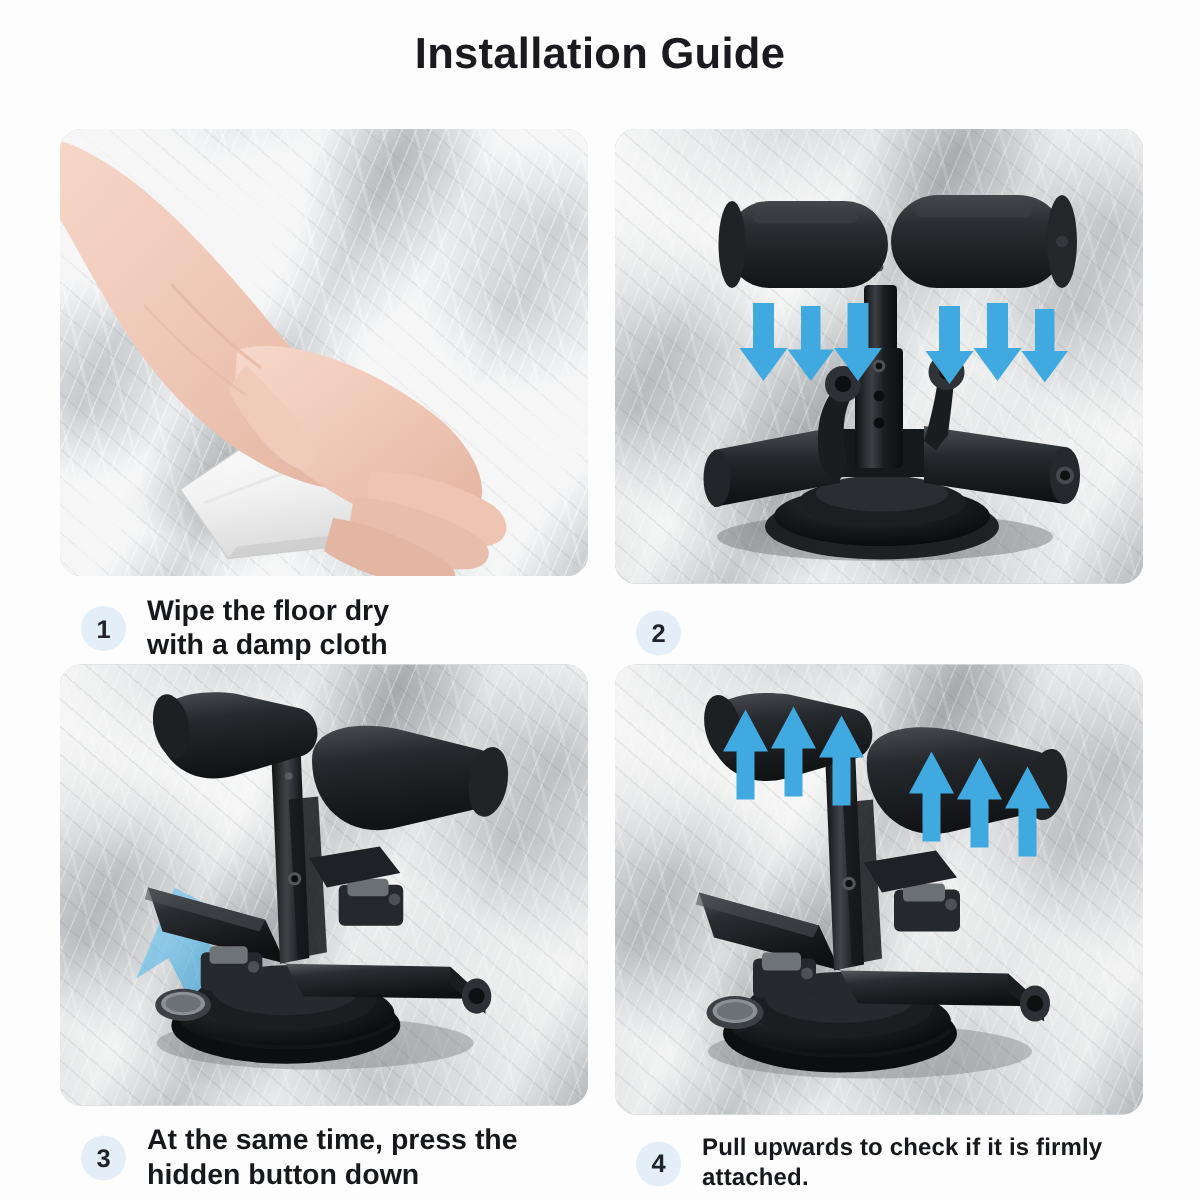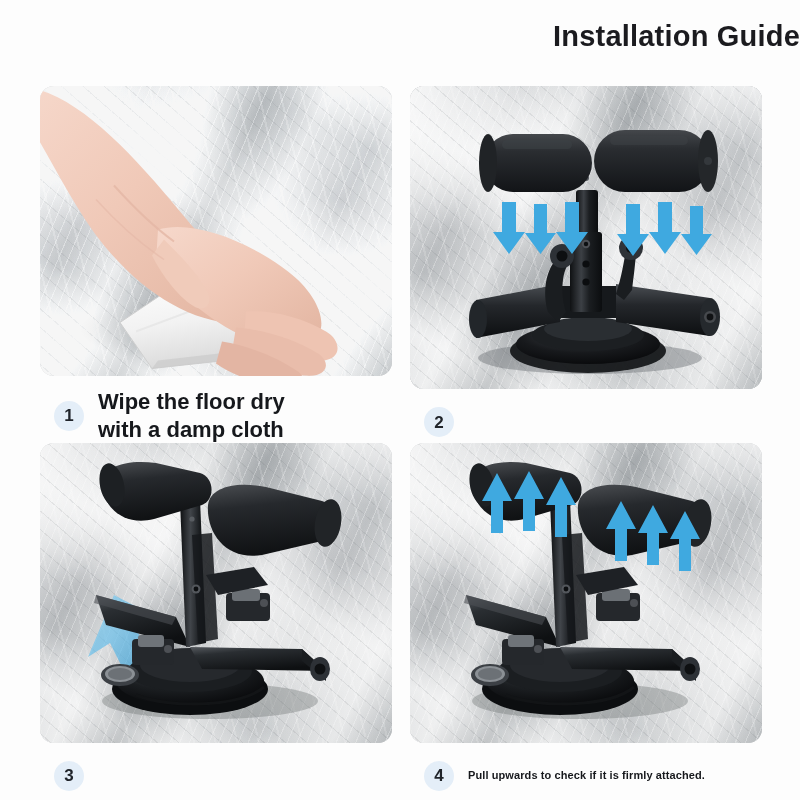--- a/index.html
+++ b/index.html
@@ -15,21 +15,21 @@
     font-family: "Liberation Sans", sans-serif;
     position: relative;
   }
 
   
   .page-title {
     position: absolute;
     top: 20px;
     left: 0;
     width: 800px;
-    text-align: right;
+    text-align: center;
     font-size: 29px;
     font-weight: bold;
     color: #1b1b1f;
     letter-spacing: 0.2px;
   }
 
   
   .steps-grid {
     position: absolute;
     top: 86px;
@@ -119,27 +119,27 @@
     background: #e4eef8;
     color: #20242a;
     font-size: 17px;
     font-weight: bold;
     display: flex;
     align-items: center;
     justify-content: center;
     line-height: 1;
   }
   .caption-text {
-    font-size: 22px;
+    font-size: 19px;
     font-weight: bold;
     color: #16181c;
     line-height: 1.25;
     white-space: pre-line;
   }
-  .caption-text.small { font-size: 11px; letter-spacing: 0.1px; }
+  .caption-text.small { font-size: 16px; letter-spacing: 0.1px; }
 
   
   .device { position: absolute; inset: 0; }
   .dev-svg { width: 100%; height: 100%; display: block; }
 
   
   .hand-svg { width: 100%; height: 100%; display: block; }
 </style>
 </head>
 <body>
@@ -377,20 +377,22 @@
                      L 222 112 C 188 118, 166 92, 168 62 Z" fill="url(#foamB)"></path>
             <ellipse cx="288" cy="80" rx="13" ry="24" fill="#212427" transform="rotate(10 288 80)"></ellipse>
           </g>
 
           <path d="M96 252 C 130 266, 200 264, 224 244" fill="none" stroke="#121416" stroke-width="3"></path>
         </svg>
       </div>
     </div>
     <div class="caption">
       <span class="badge">3</span>
+      <span class="caption-text">At the same time, press the
+hidden button down</span>
     </div>
   </div>
 
   <div class="step-cell row2">
     <div class="photo">
       <div class="marble dim"></div>
       <div class="device">
         <svg class="dev-svg" viewBox="0 0 352 300" preserveAspectRatio="xMidYMid meet">
           <defs>
             <linearGradient id="foamC" x1="0" y1="0" x2="0.2" y2="1">

